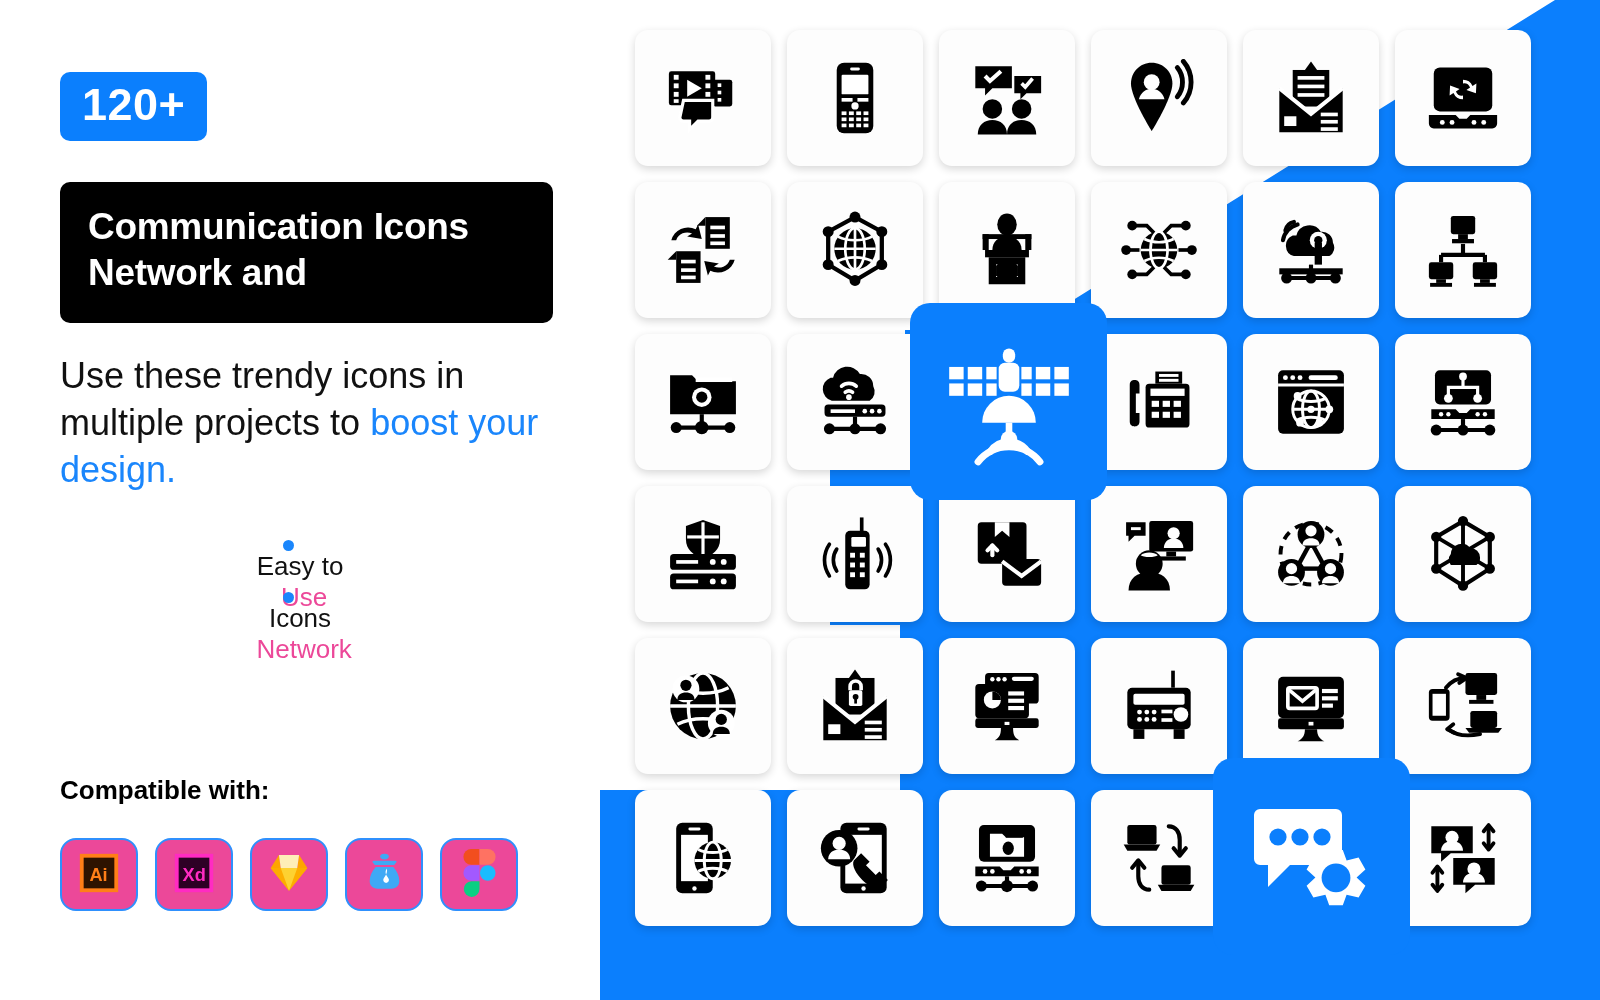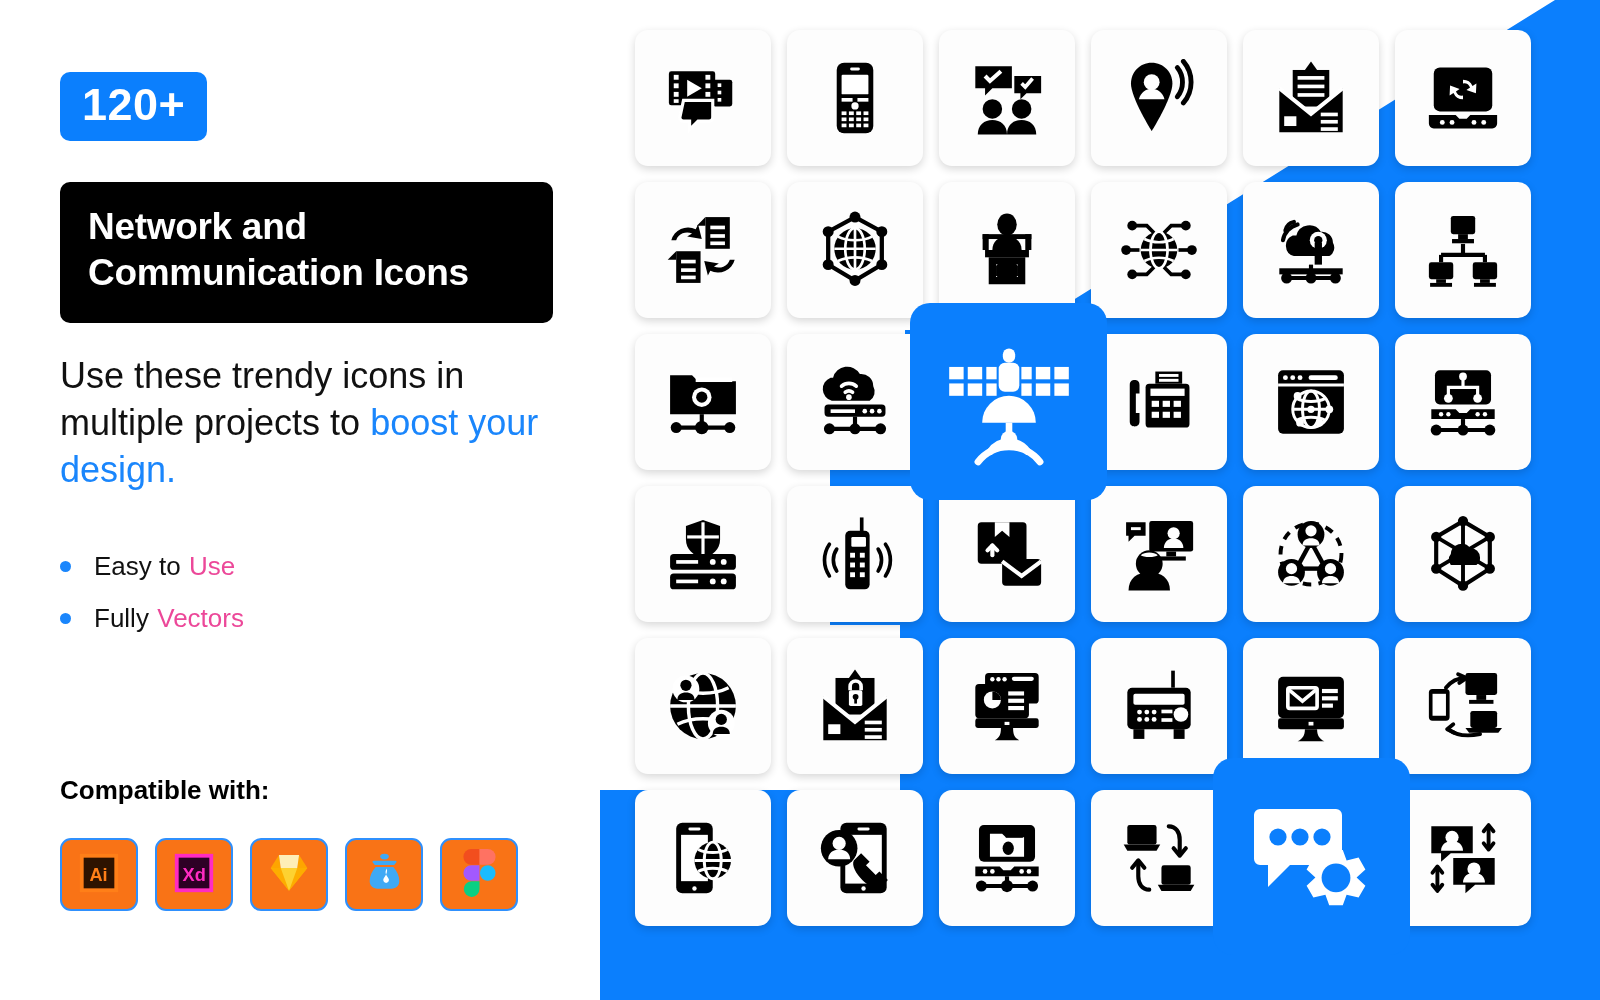--- a/index.html
+++ b/index.html
@@ -34,29 +34,29 @@
   }
   .titlebox .ln{font-size:37px;font-weight:bold;line-height:1.25;letter-spacing:-.3px;}
 
   .desc{
     position:absolute;left:60px;top:352px;width:520px;
     font-size:36px;line-height:1.31;color:#111;
   }
   .desc .hi{color:#1a86fc;}
 
   .bullets{position:absolute;left:60px;top:540px;width:480px;}
-  .bul{display:flex;align-items:center;height:52px;font-size:26px;color:#111;}
+  .bul{display:flex;align-items:center;height:52px;font-size:26px;color:#111;flex-direction:column;}
   .dot{width:11px;height:11px;border-radius:50%;background:#1a86fc;margin-right:23px;flex:0 0 auto;}
   .bul .hi{color:#ec4899;margin-left:.32em;}
 
   .compat-label{position:absolute;left:60px;top:775px;font-size:26px;font-weight:bold;color:#000000;}
 
   .logos{position:absolute;left:60px;top:838px;display:flex;gap:17px;}
   .logo-tile{
-    width:78px;height:73px;border:2px solid #2f90fd;border-radius:11px;background:#f97316;
+    width:78px;height:73px;border:2px solid #2f90fd;border-radius:16px;background:#ec4899;
     display:flex;align-items:center;justify-content:center;box-sizing:border-box;
   }
 
   
   .grid{position:absolute;left:635px;top:30px;z-index:2;}
   .cell{position:absolute;width:136px;height:136px;}
   .tile{
     width:136px;height:136px;background:#fdfdfd;border-radius:13px;
     box-shadow:0 3px 9px rgba(0,0,0,.16);
     display:flex;align-items:center;justify-content:center;box-sizing:border-box;
@@ -77,38 +77,38 @@
 
 <div id="stage">
 
   <div class="blue-shape"></div>
 
   <div class="left">
 
     <div class="badge">120+</div>
 
     <div class="titlebox">
+      <div class="ln">Communication Icons</div>
       <div class="ln">Network and</div>
-      <div class="ln">Communication Icons</div>
     </div>
 
     <div class="desc">
       <span>Use these trendy icons in multiple projects to </span><span class="hi">boost your design.</span>
     </div>
 
     <div class="bullets">
       <div class="bul">
         <span class="dot"></span>
         <span>Easy to</span>
         <span class="hi">Use</span>
       </div>
       <div class="bul">
         <span class="dot"></span>
-        <span>Fully</span>
-        <span class="hi">Vectors</span>
+        <span>Icons</span>
+        <span class="hi">Network</span>
       </div>
     </div>
 
     <div class="compat-label">Compatible with:</div>
 
     <div class="logos">
 
       <div class="logo-tile">
         <span>
           <svg viewBox="0 0 48 48" width="46" height="46">

